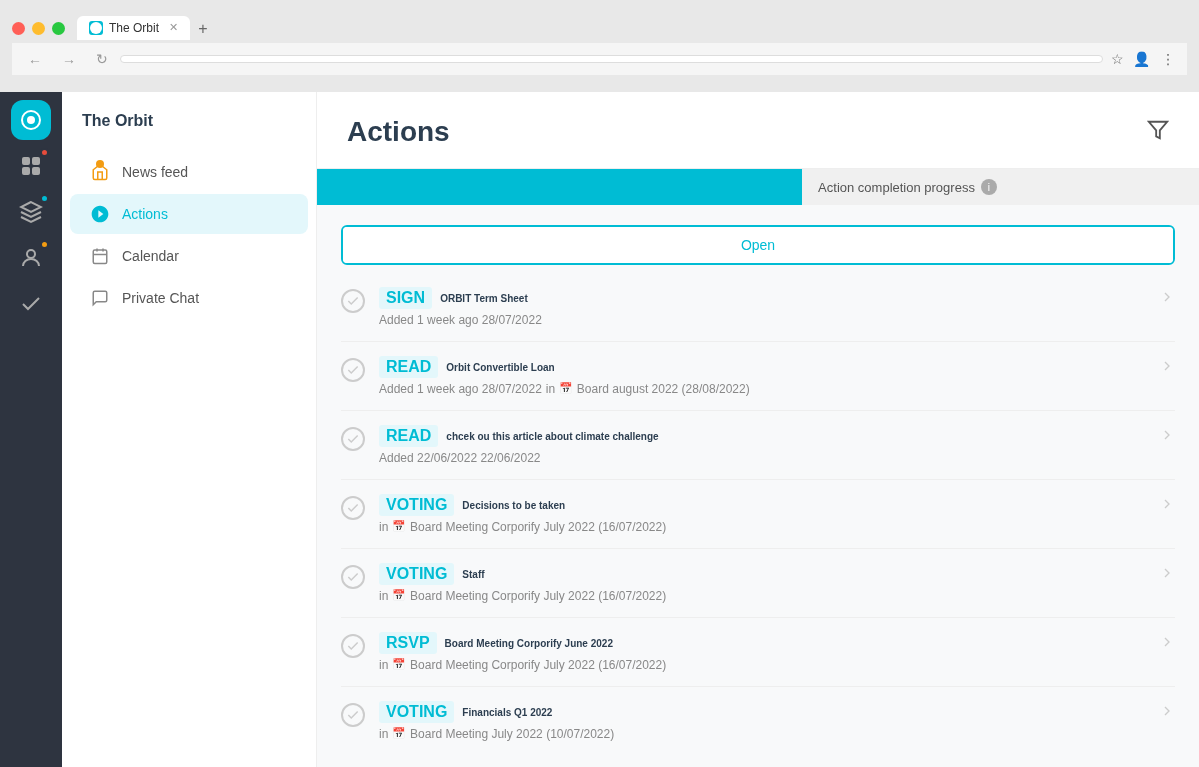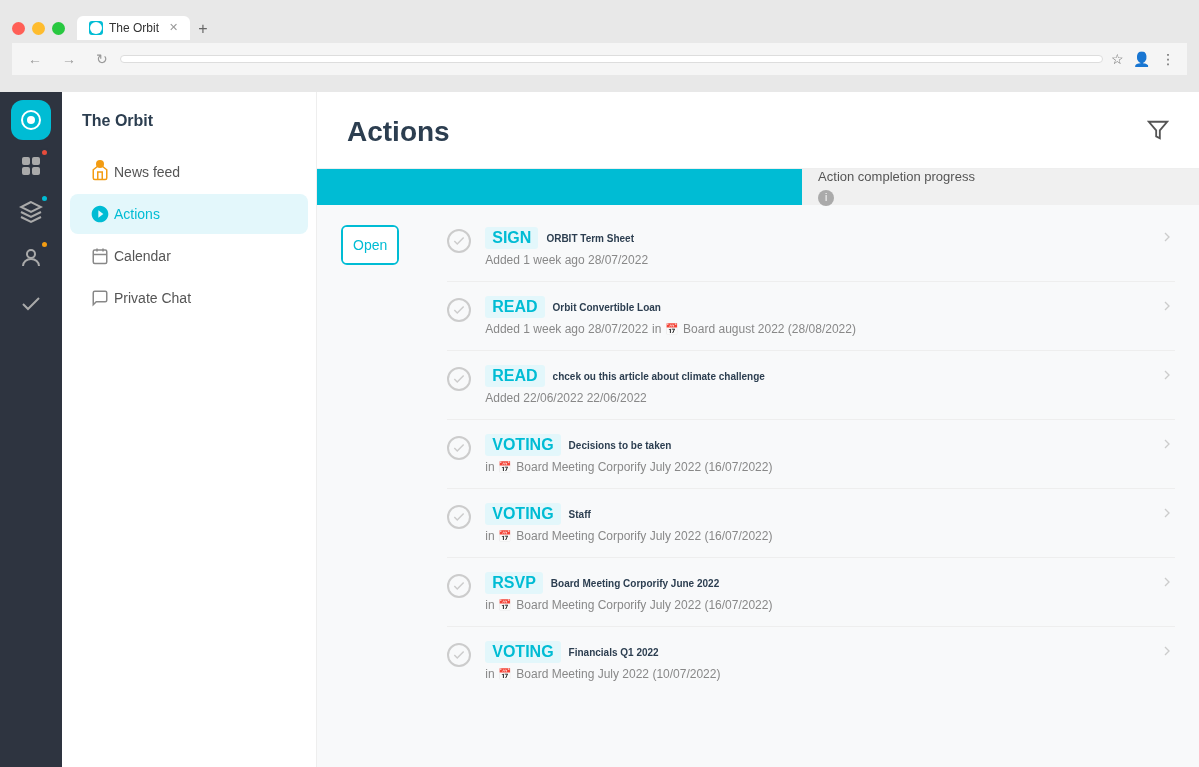--- a/index.html
+++ b/index.html
@@ -30,60 +30,60 @@
     .rail-icon { width: 40px; height: 40px; border-radius: 10px; display: flex; align-items: center; justify-content: center; cursor: pointer; position: relative; }
     .rail-icon svg { width: 24px; height: 24px; }
     .badge { position: absolute; top: 2px; right: 2px; width: 9px; height: 9px; border-radius: 50%; border: 2px solid #2e3440; }
     .badge-red { background: #e74c3c; }
     .badge-orange { background: #f39c12; }
     .badge-blue { background: #00bcd4; }
 
     
     .sidebar { width: 255px; background: white; border-right: 1px solid #eee; padding: 20px 0; }
     .sidebar-title { font-size: 16px; font-weight: 600; color: #2c3e50; padding: 0 20px 20px; }
-    .sidebar-item { display: flex; align-items: center; gap: 4px; padding: 10px 20px; cursor: pointer; font-size: 14px; color: #555; border-radius: 8px; margin: 2px 8px; position: relative; }
+    .sidebar-item { display: flex; align-items: center; gap: 12px; padding: 10px 20px; cursor: pointer; font-size: 14px; color: #555; border-radius: 8px; margin: 2px 8px; position: relative; }
     .sidebar-item.active { background: #e3f7fb; color: #00bcd4; }
     .sidebar-item.active .item-text { color: #00bcd4; font-weight: 500; }
     .sidebar-item .item-icon { width: 20px; height: 20px; display: flex; align-items: center; justify-content: center; color: inherit; }
     .sidebar-item .item-badge { width: 8px; height: 8px; border-radius: 50%; background: #f39c12; position: absolute; left: 26px; top: 8px; }
 
     
     .main { flex: 1; background: #f8f9fa; overflow: hidden; display: flex; flex-direction: column; }
     .main-header { background: white; padding: 24px 30px 20px; display: flex; align-items: center; justify-content: space-between; border-bottom: 1px solid #eee; }
     .main-title { font-size: 28px; font-weight: 700; color: #2c3e50; }
     .filter-icon { color: #555; cursor: pointer; }
 
     
     .progress-section { background: #f0f0f0; display: flex; align-items: center; height: 36px; }
     .progress-bar-fill { height: 100%; background: #00bcd4; width: 55%; }
-    .progress-label { padding: 0 16px; font-size: 13px; color: #555; white-space: nowrap; display: flex; align-items: flex-start; gap: 6px; flex-direction: column; }
+    .progress-label { padding: 0 16px; font-size: 13px; color: #555; white-space: nowrap; display: flex; align-items: center; gap: 6px; }
     .info-icon { width: 16px; height: 16px; border-radius: 50%; background: #aaa; color: white; font-size: 10px; display: flex; align-items: center; justify-content: center; cursor: pointer; }
 
     
     .toggle-section { padding: 20px 24px 0; }
     .toggle-tabs { display: flex; border: 2px solid #00bcd4; border-radius: 6px; overflow: hidden; }
     .toggle-tab { flex: 1; padding: 10px; text-align: center; font-size: 14px; cursor: pointer; font-weight: 500; }
     .toggle-tab.inactive { background: white; color: #00bcd4; }
     .toggle-tab.active { background: #00bcd4; color: white; }
 
     
     .actions-list { flex: 1; overflow-y: auto; padding: 8px 24px; }
     .action-item { display: flex; align-items: flex-start; gap: 14px; padding: 14px 0; border-bottom: 1px solid #eee; cursor: pointer; }
     .action-item:last-child { border-bottom: none; }
     .check-icon { width: 24px; height: 24px; border-radius: 50%; border: 2px solid #ccc; display: flex; align-items: center; justify-content: center; flex-shrink: 0; margin-top: 2px; color: #ccc; }
     .check-icon svg { width: 14px; height: 14px; }
     .action-content { flex: 1; }
     .action-title-row { display: flex; align-items: center; gap: 8px; margin-bottom: 4px; flex-wrap: wrap; }
     .action-tag { font-size: 16px; font-weight: 600; color: #00bcd4; background: #e3f7fb; padding: 2px 7px; border-radius: 3px; }
     .action-name { font-size: 10px; font-weight: 600; color: #2c3e50; }
-    .action-meta { font-size: 12px; color: #888; display: flex; align-items: center; gap: 4px; }
+    .action-meta { font-size: 12px; color: #888; display: flex; gap: 4px; }
     .calendar-icon-small { font-size: 11px; }
     .chevron-right { color: #ccc; margin-left: auto; flex-shrink: 0; padding-top: 2px; }
 
-    .content-wrapper { display: flex; flex-direction: row; flex: 1; overflow: hidden; }
+    .content-wrapper { display: flex; flex-direction: column; flex: 1; overflow: hidden; }
   </style>
 </head>
 <body>
 
 <div class="browser-chrome">
   <div class="browser-tab-bar">
     <div style="display:flex; align-items:center; gap:8px;">
       <div class="browser-traffic-lights">
         <div class="traffic-light tl-red"></div>
         <div class="traffic-light tl-yellow"></div>

